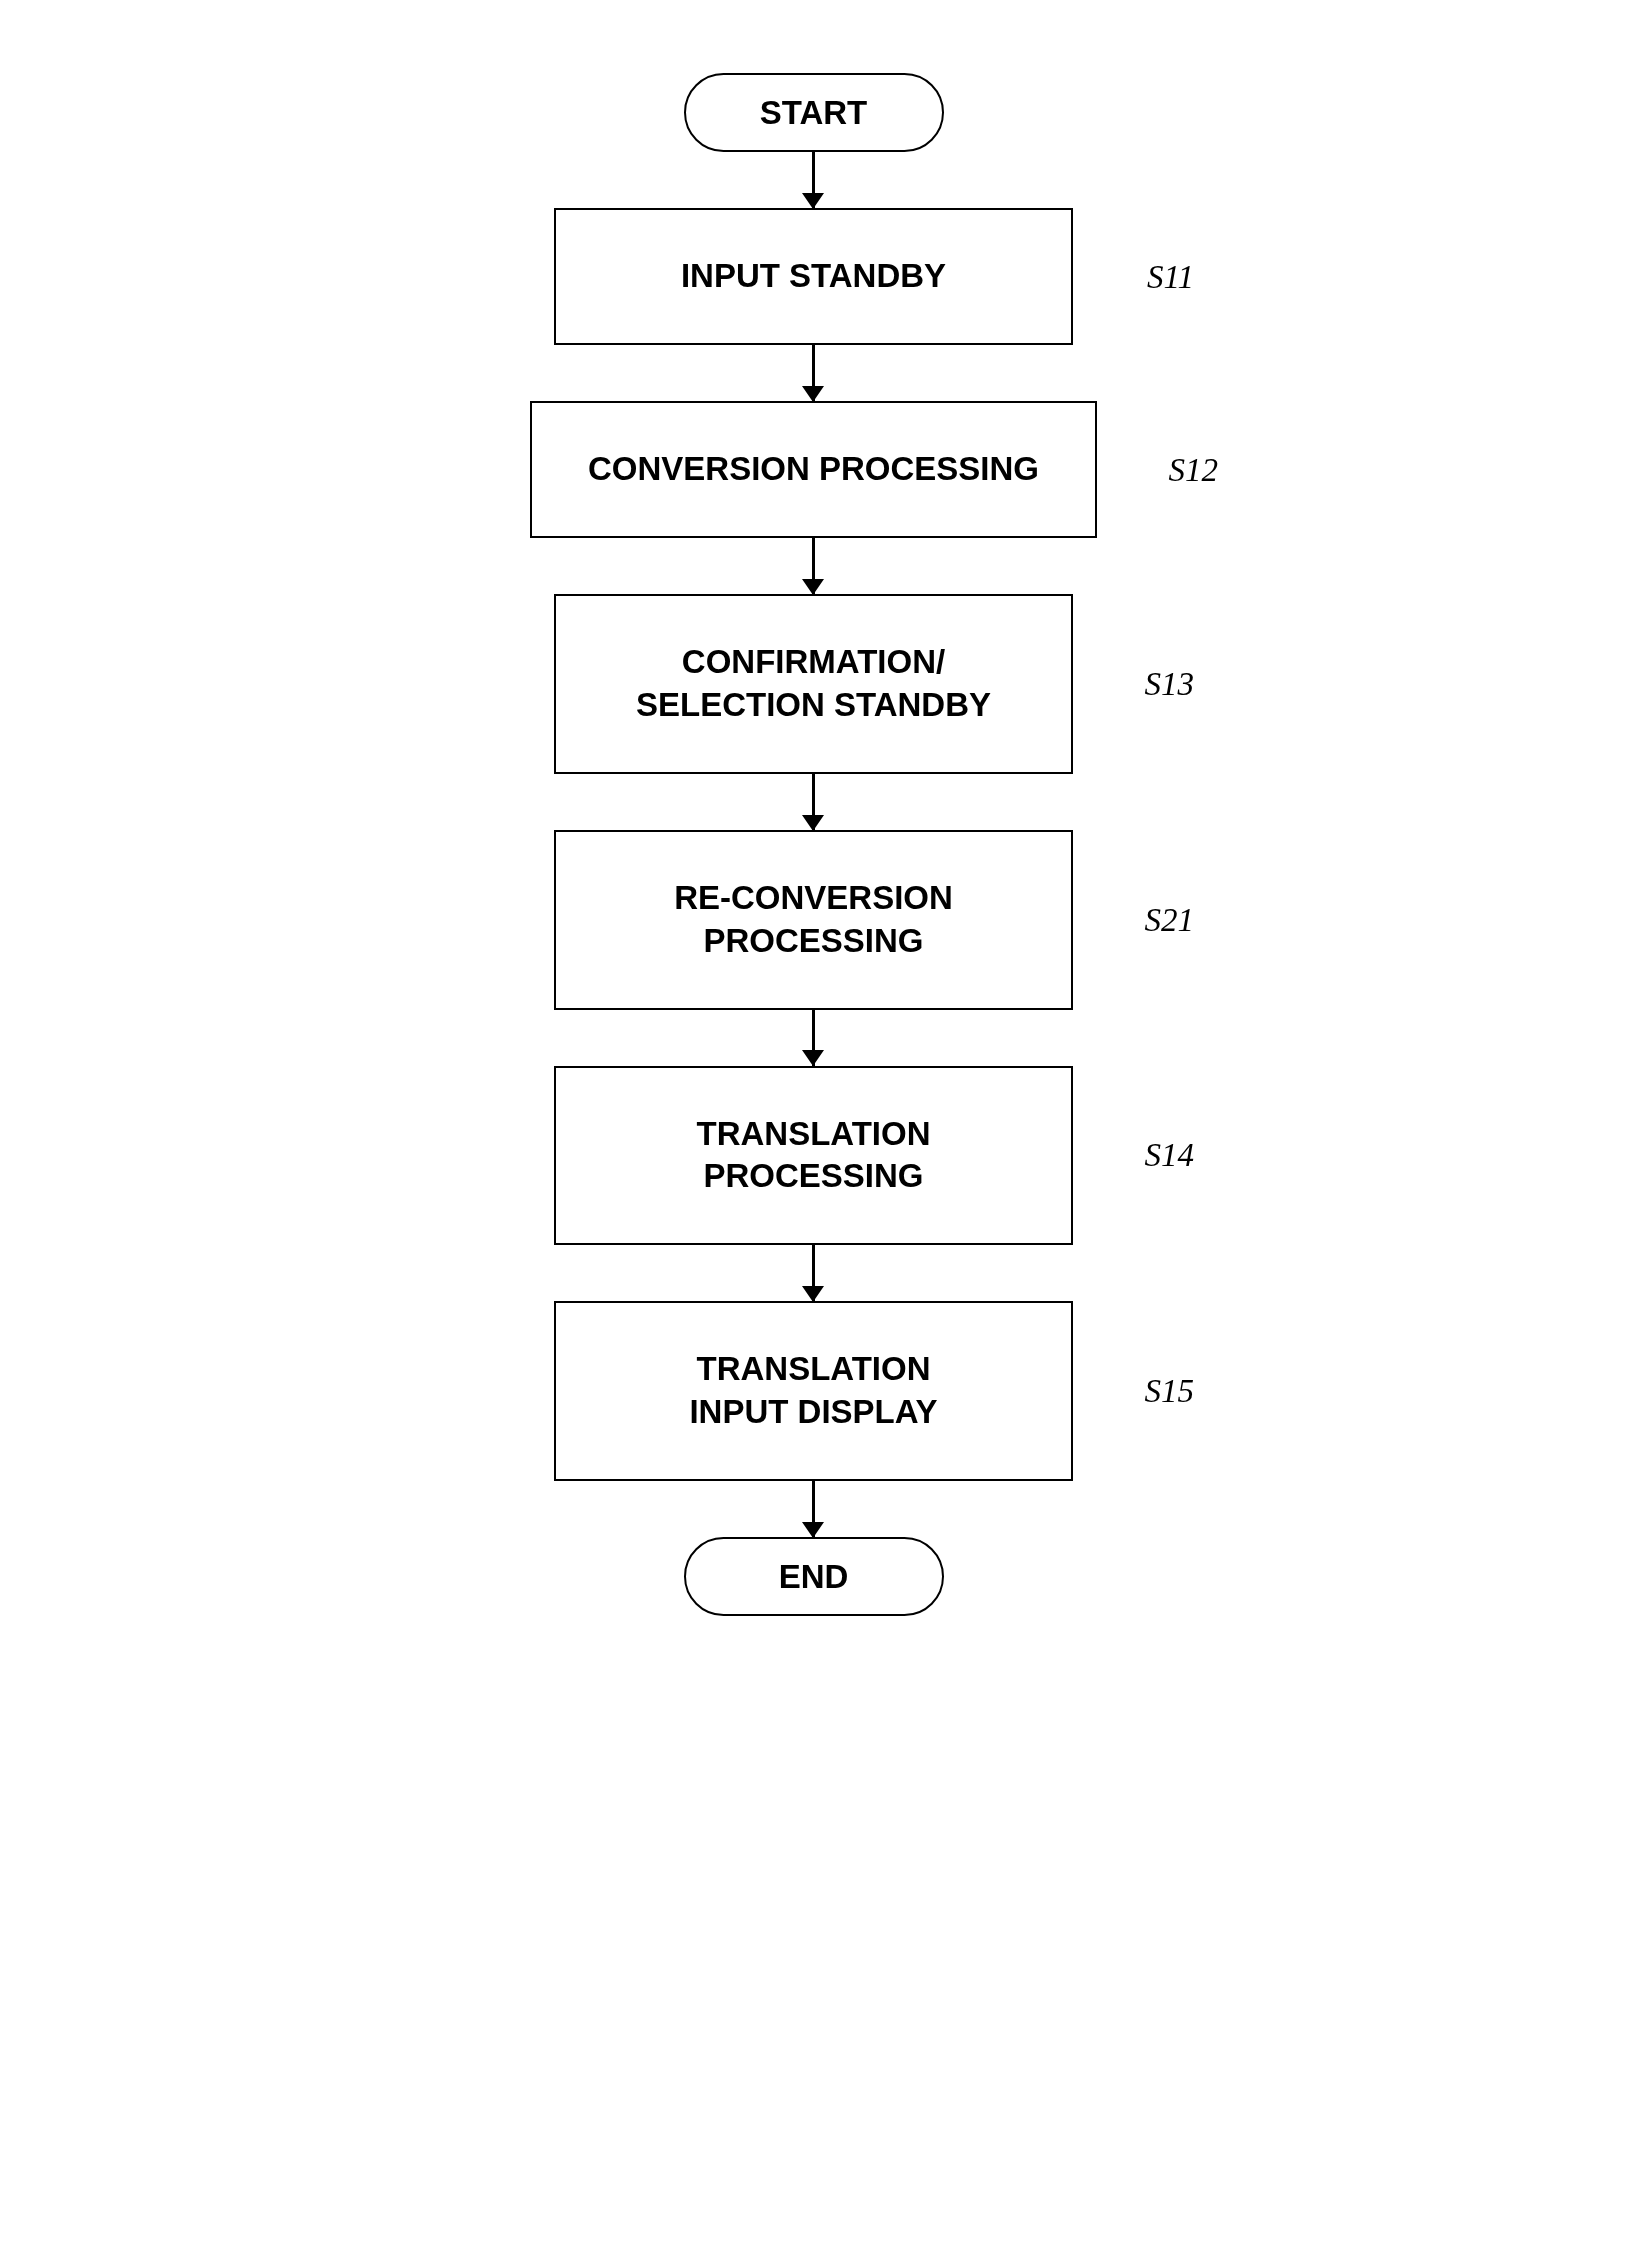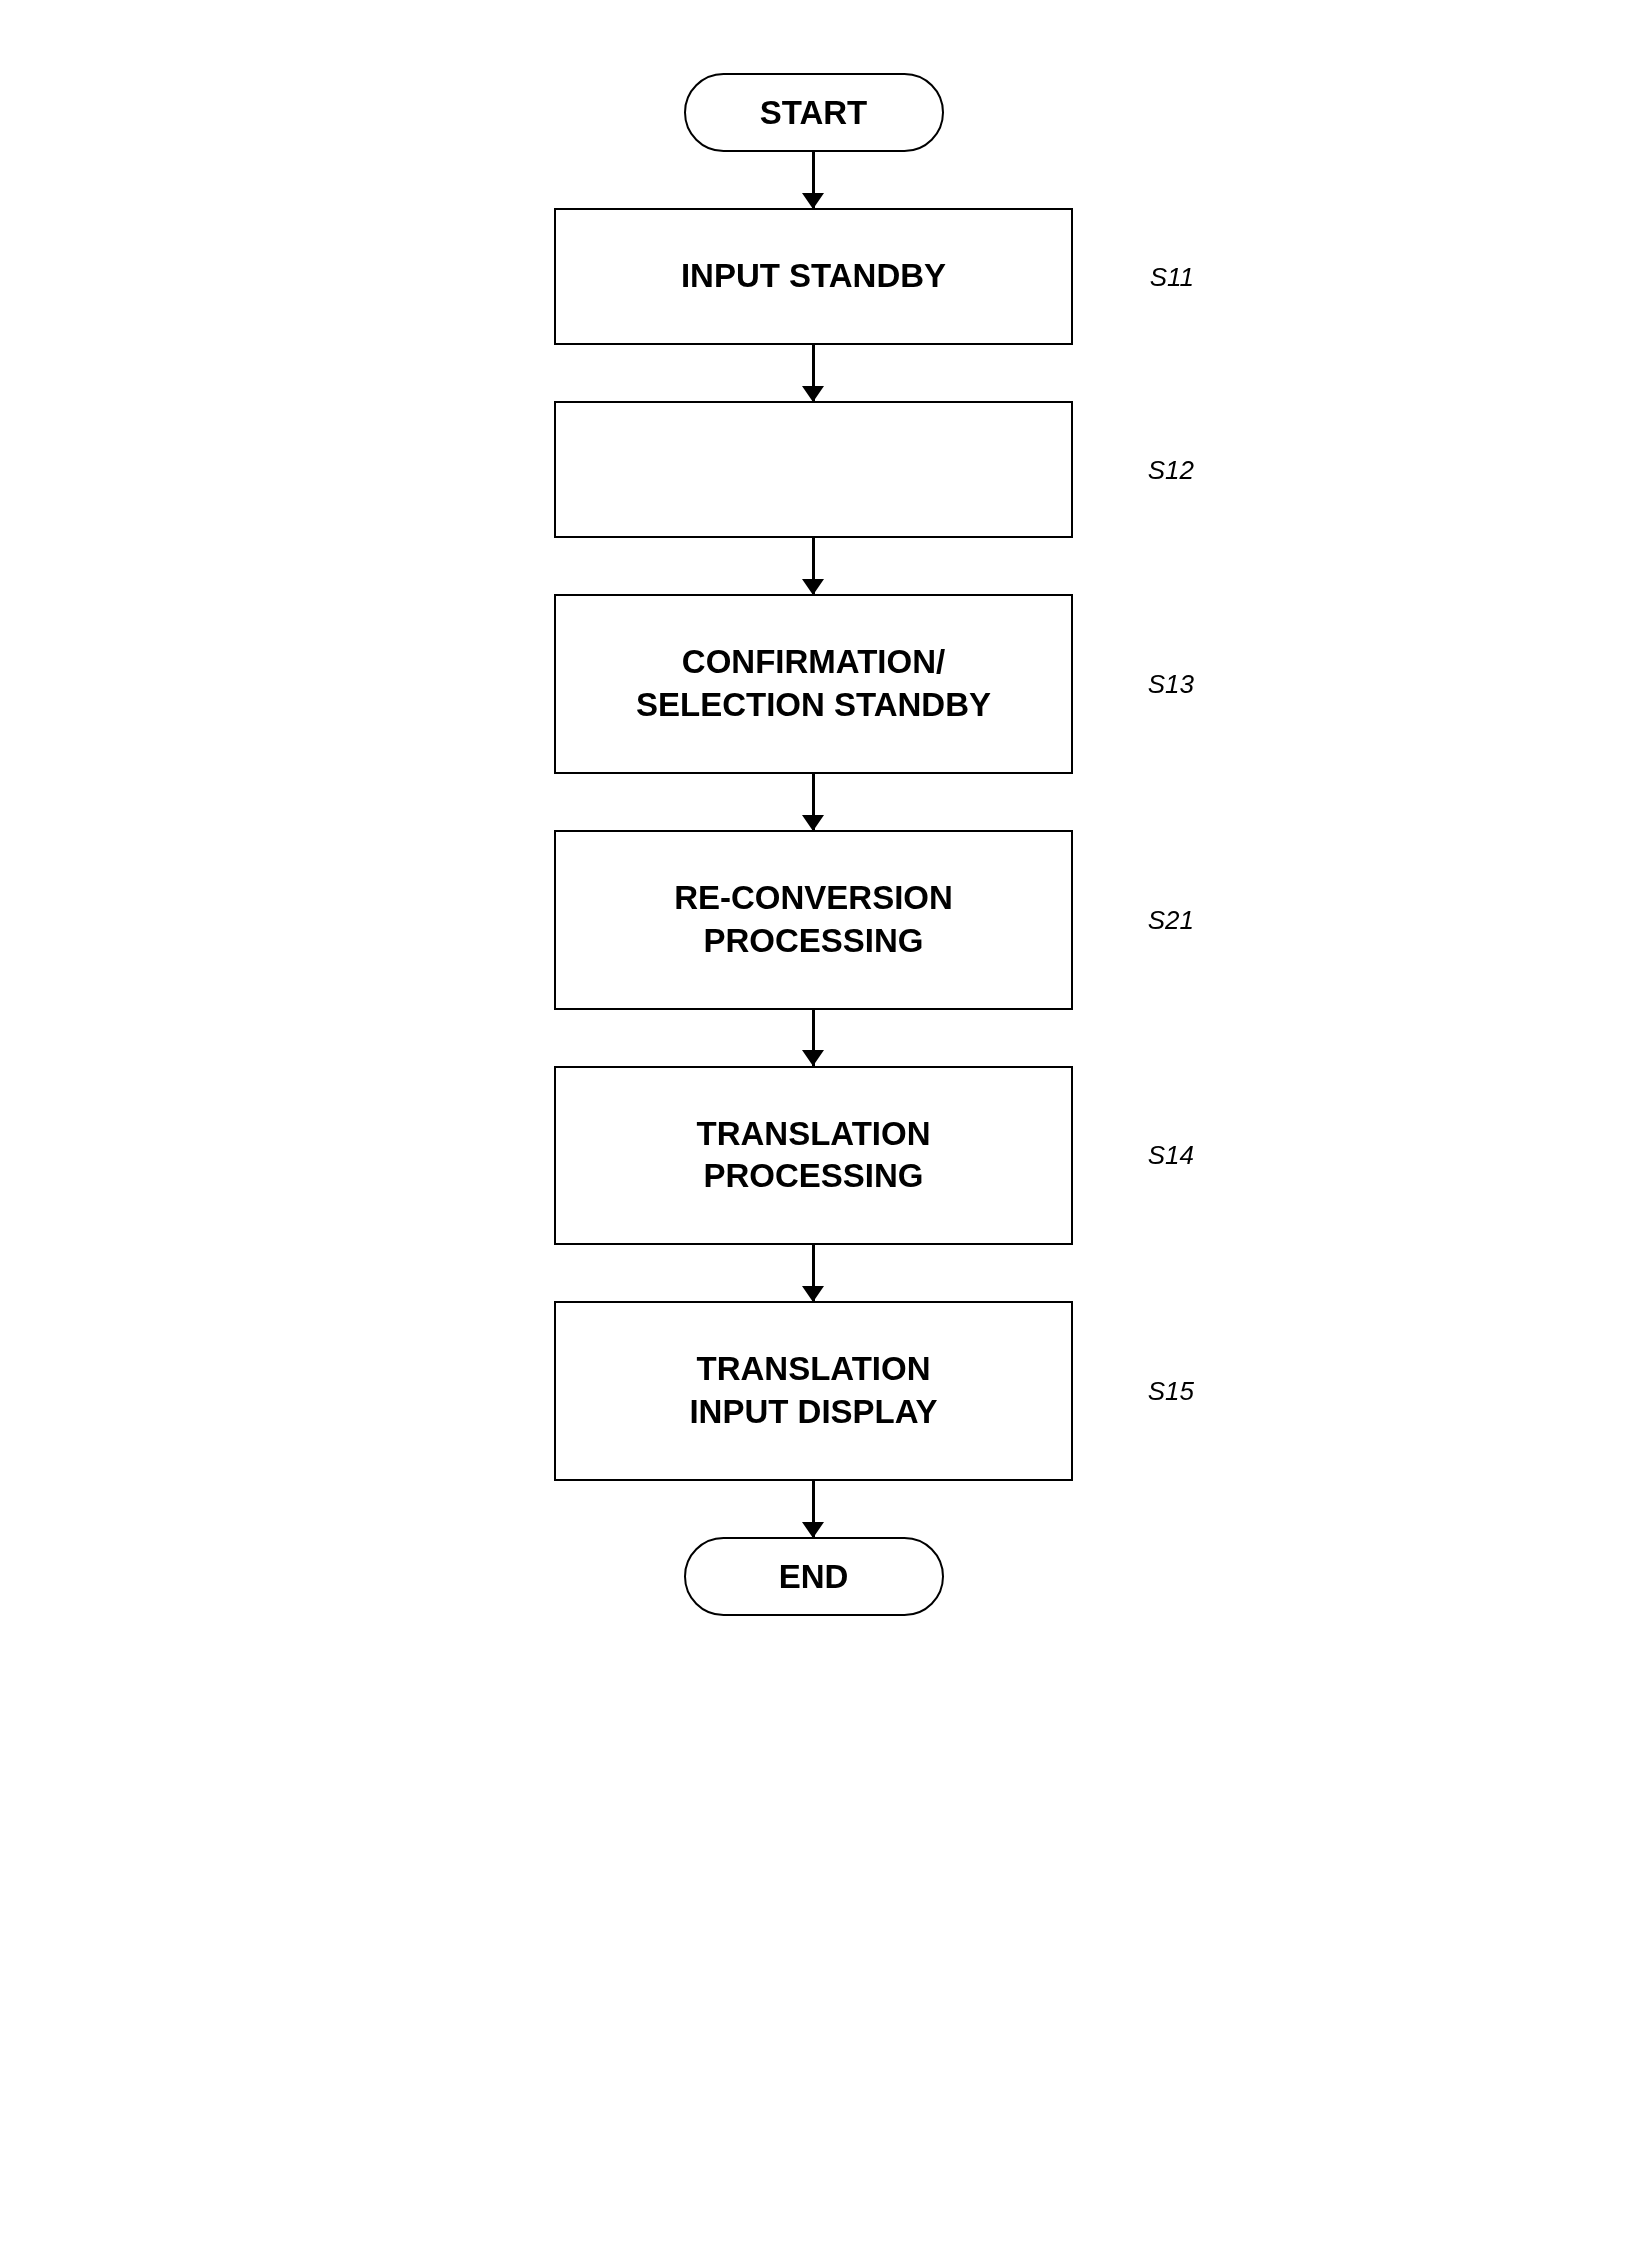--- a/index.html
+++ b/index.html
@@ -73,24 +73,24 @@
       border-left: 11px solid transparent;
       border-right: 11px solid transparent;
       border-top: 16.7px solid #000;
     }
 
     .step-label {
       position: absolute;
       right: -121px;
       top: 50%;
       transform: translateY(-50%);
-      font-size: 26px;
+      font-size: 33px;
       font-style: italic;
       font-weight: 400;
-      font-family: Liberation Sans, sans-serif;
+      font-family: Liberation Serif, serif;
       white-space: nowrap;
     }
   </style>
 </head>
 <body>
 
 <div class="flowchart">
 
   <div class="node-wrapper">
     <div class="rounded-box">START</div>
@@ -100,21 +100,21 @@
 
   <div class="node-wrapper">
     <div class="rect-box">INPUT STANDBY</div>
     <span class="step-label">S11</span>
   </div>
 
   <div class="arrow"></div>
 
   <div class="node-wrapper">
     <div class="rect-box">
-      <br>
+      <span>CONVERSION PROCESSING</span><br>
     </div>
     <span class="step-label">S12</span>
   </div>
 
   <div class="arrow"></div>
 
   <div class="node-wrapper">
     <div class="rect-box">
       <span>CONFIRMATION/</span><br>
       <span>SELECTION STANDBY</span>

